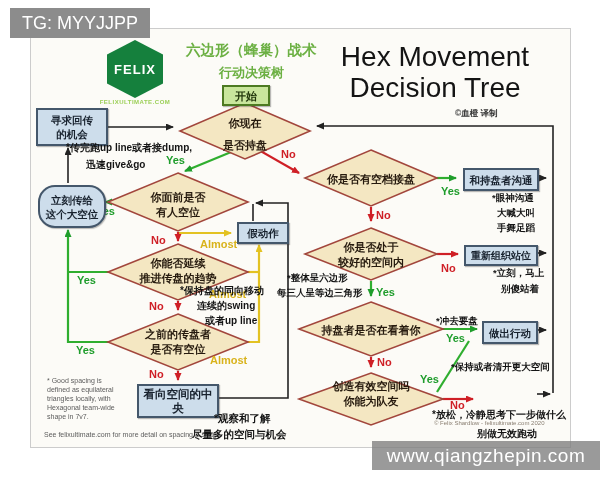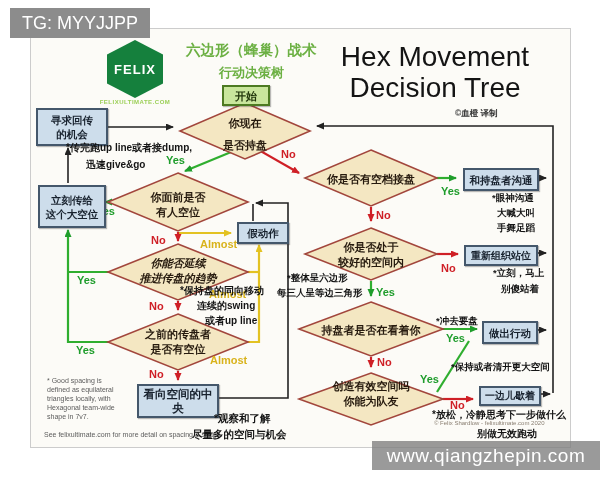--- a/index.html
+++ b/index.html
@@ -117,40 +117,39 @@
     <div style="font-size:28px;line-height:31px;">Decision Tree</div>
   </div>
   <div class="abs" style="left:455px;top:108px;font-size:8.5px;font-weight:bold;color:#333;z-index:4;">©血橙 译制</div>
 
   <div class="node-box start-box" style="left:222px;top:85px;width:44px;height:17px;font-size:11px;">开始</div>
 
   <div class="node-box" style="left:36px;top:108px;width:68px;height:34px;">
     <div>寻求回传</div>
     <div>的机会</div>
   </div>
-  <div class="node-box" style="left:38px;top:185px;width:64px;height:39px;">
+  <div class="node-box" style="left:38px;top:185px;width:64px;height:39px;border-radius:17px;">
     <div>立刻传给</div>
     <div>这个大空位</div>
   </div>
   <div class="node-box" style="left:237px;top:222px;width:48px;height:18px;">假动作</div>
   <div class="node-box" style="left:137px;top:384px;width:78px;height:30px;font-size:11.5px;">看向空间的中央</div>
   <div class="node-box" style="left:463px;top:168px;width:72px;height:19px;">和持盘者沟通</div>
   <div class="node-box" style="left:464px;top:245px;width:70px;height:17px;font-size:10px;">重新组织站位</div>
   <div class="node-box" style="left:482px;top:321px;width:52px;height:19px;">做出行动</div>
-  <div class="node-box" style="left:479px;top:386px;width:58px;height:16px;font-size:10px;">一边儿歇着</div>
 
   <div class="dlabel" style="left:185px;top:112px;width:120px;font-size:11px;line-height:22px;">
     <div>你现在</div>
     <div>是否持盘</div>
   </div>
   <div class="dlabel" style="left:118px;top:190px;width:120px;font-size:11px;line-height:15px;">
     <div>你面前是否</div>
     <div>有人空位</div>
   </div>
-  <div class="dlabel" style="left:113px;top:256px;width:130px;font-size:11px;line-height:15px;font-style:italic;">
+  <div class="dlabel" style="left:113px;top:256px;width:130px;font-size:11px;line-height:15px;">
     <div>你能否延续</div>
     <div>推进传盘的趋势</div>
   </div>
   <div class="dlabel" style="left:113px;top:327px;width:130px;font-size:11px;line-height:15px;">
     <div>之前的传盘者</div>
     <div>是否有空位</div>
   </div>
   <div class="dlabel" style="left:311px;top:172px;width:120px;font-size:11px;">你是否有空档接盘</div>
   <div class="dlabel" style="left:311px;top:240px;width:120px;font-size:11px;line-height:15px;">
     <div>你是否处于</div>

